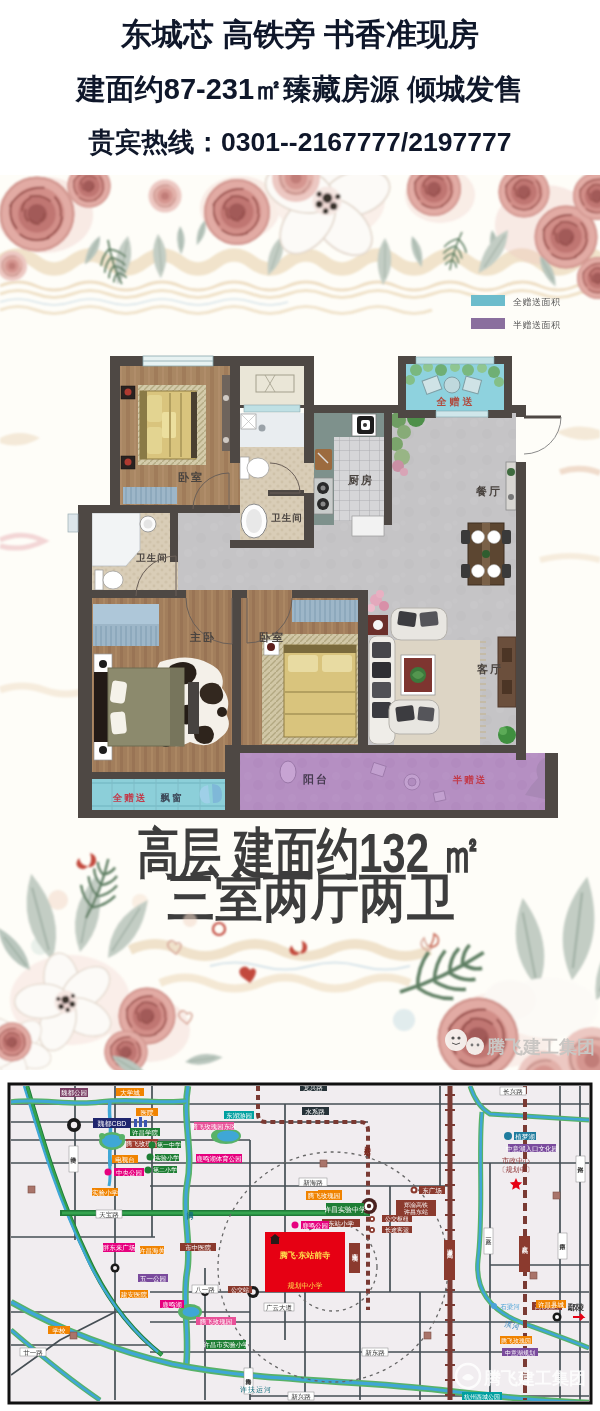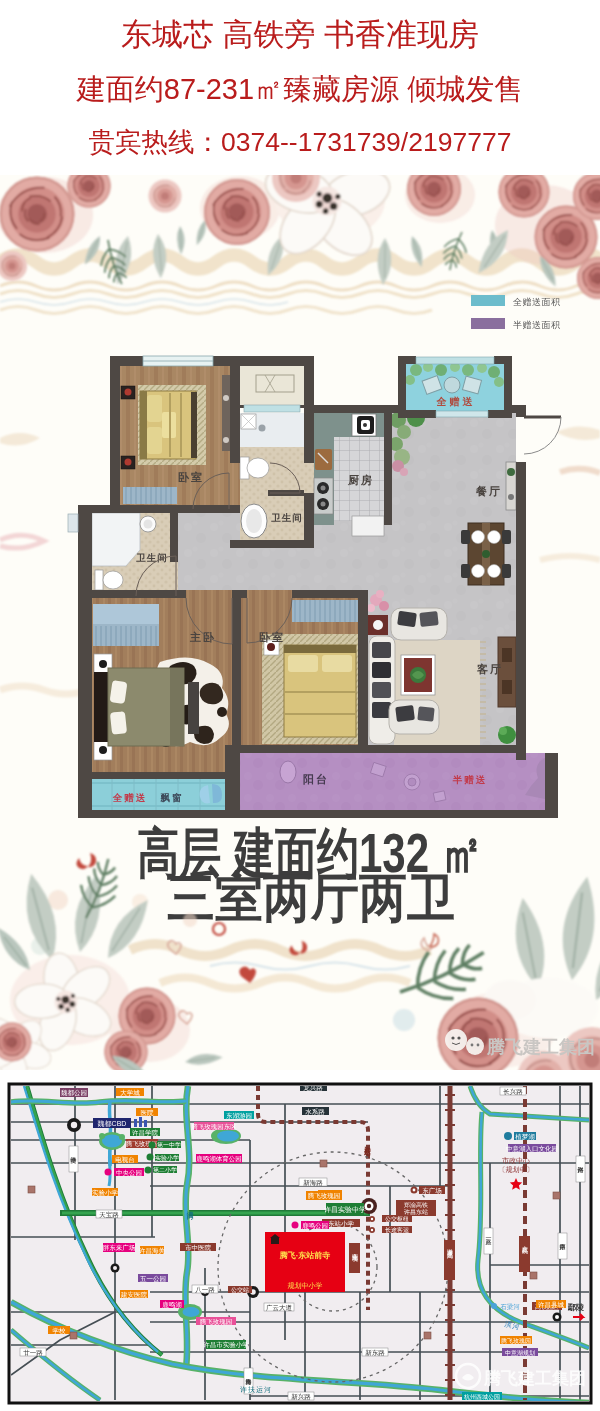--- a/index.html
+++ b/index.html
@@ -1,25 +1,25 @@
 <!DOCTYPE html>
 <html><head><meta charset="utf-8">
 <style>
 html,body{margin:0;padding:0}
 body{width:600px;height:1411px;position:relative;background:#fff;font-family:"Liberation Sans",sans-serif;overflow:hidden}
 .abs{position:absolute}
-.hdr{left:0;width:600px;text-align:center;color:#b91c1c;font-weight:normal;white-space:nowrap}
+.hdr{left:0;width:600px;text-align:center;color:#0f172a;font-weight:bold;white-space:nowrap}
 </style></head>
 <body>
 
 <div class="abs hdr" style="top:14px;font-size:31px;letter-spacing:0px">东城芯 高铁旁 书香准现房</div>
 
 <div class="abs hdr" style="top:70px;font-size:29px;letter-spacing:0px">建面约87-231㎡臻藏房源 倾城发售</div>
 
-<div class="abs hdr" style="top:124px;font-size:26.5px;letter-spacing:0px">贵宾热线：0374--1731739/2197777</div>
+<div class="abs hdr" style="top:124px;font-size:26.5px;letter-spacing:0px">贵宾热线：0301--2167777/2197777</div>
 
 <svg class="abs" style="top:175px;left:0" width="600" height="895" viewBox="0 175 600 895" xmlns="http://www.w3.org/2000/svg">
 
 <rect x="0" y="175" width="600" height="895" fill="#fefdf8"></rect>
 <g id="waves" fill="none" filter="url(#soft)">
 
 <path d="M0,262 Q18,248 36,262 T72,262 T108,262 T144,262 T180,262 T216,262 T252,262 T288,262 T324,262 T360,262 T396,262 T432,262 T468,262 T504,262 T540,262 T576,262 T600,262" stroke="#f1e3cb" stroke-width="13"></path>
 
 <path d="M0,286 Q18,278 36,286 T72,286 T108,286 T144,286 T180,286 T216,286 T252,286 T288,286 T324,286 T360,286 T396,286 T432,286 T468,286 T504,286 T540,286 T576,286 T600,286" stroke="#eedec4" stroke-width="3"></path>
 <path d="M0,294 Q18,287 36,294 T72,294 T108,294 T144,294 T180,294 T216,294 T252,294 T288,294 T324,294 T360,294 T396,294 T432,294 T468,294 T504,294 T540,294 T576,294 T600,294" stroke="#f0e2c9" stroke-width="3"></path>

